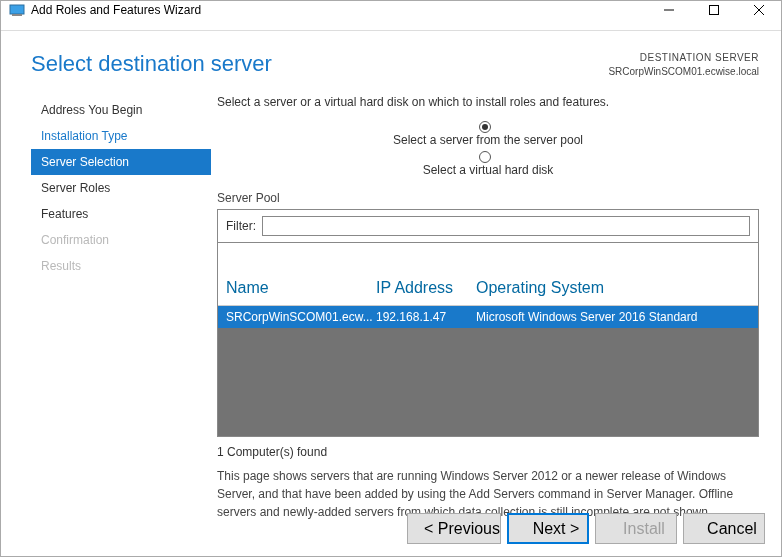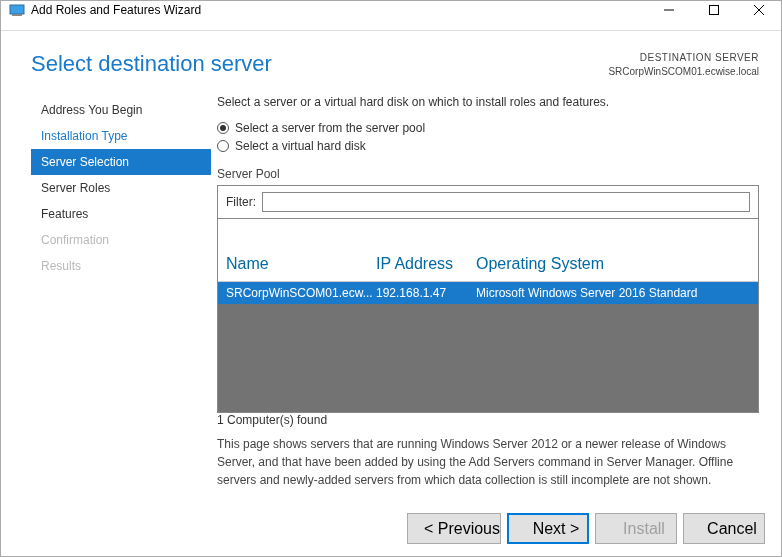--- a/index.html
+++ b/index.html
@@ -19,42 +19,42 @@
 .main { display: flex; padding: 0 0 0 30px; }
 .sidebar { width: 180px; padding-top: 6px; }
 .sidebar-item { font-size: 12px; padding: 6px 10px 6px 10px; color: #333; cursor: pointer; }
 .sidebar-item.link { color: #1979ca; }
 .sidebar-item.selected { background: #1979ca; color: #fff; }
 .sidebar-item.disabled { color: #b9b9b9; cursor: default; }
 
 .content { flex: 1; padding: 4px 22px 0 6px; font-size: 12px; color: #333; }
 .instruction { margin-bottom: 12px; }
 
-.radio-row { display: flex; align-items: center; margin-bottom: 4px; }
+.radio-row { display: flex; align-items: center; margin-bottom: 4px; flex-direction: column; }
 .radio { width: 12px; height: 12px; border: 1px solid #555; border-radius: 50%; margin-right: 6px; position: relative; }
 .radio.checked::after { content: ""; position: absolute; width: 6px; height: 6px; background: #333; border-radius: 50%; top: 2px; left: 2px; }
 
 .section-label { margin-top: 14px; margin-bottom: 4px; color: #444; }
 
 .pool-box { border: 1px solid #888; }
 .filter-row { display: flex; align-items: center; padding: 6px 8px; border-bottom: 1px solid #888; }
 .filter-label { font-size: 12px; margin-right: 6px; }
 .filter-input { flex: 1; border: 1px solid #888; height: 20px; padding: 0 4px; font-size: 12px; }
 
 .table-head { display: flex; padding: 8px 8px; border-bottom: 1px solid #ccc; color: #0369a1; font-size: 16px; margin-top: 28px; }
 .col { overflow: hidden; white-space: nowrap; text-overflow: ellipsis; }
 .col.name { width: 150px; }
 .col.ip { width: 100px; }
 .col.os { flex: 1; }
 
 .table-body { height: 130px; background: #737373; }
 .table-row { display: flex; padding: 4px 8px; font-size: 12px; }
 .table-row.selected { background: #1979ca; color: #fff; }
 
-.count-label { margin-top: 0; font-size: 12px; }
+.count-label { margin-top: 8px; font-size: 12px; }
 .note { margin-top: 8px; font-size: 12px; color: #444; line-height: 1.5; }
 
 .footer { position: absolute; bottom: 12px; right: 16px; display: flex; gap: 6px; }
 .btn { min-width: 82px; height: 31px; font-size: 16px; background: #e1e1e1; border: 1px solid #aaa; display: flex; align-items: center; justify-content: center; cursor: pointer; padding-left: 16px; }
 .btn.default { border: 2px solid #0078d7; }
 .btn.disabled { color: #a0a0a0; cursor: default; }
 </style>
 </head>
 <body>
 

